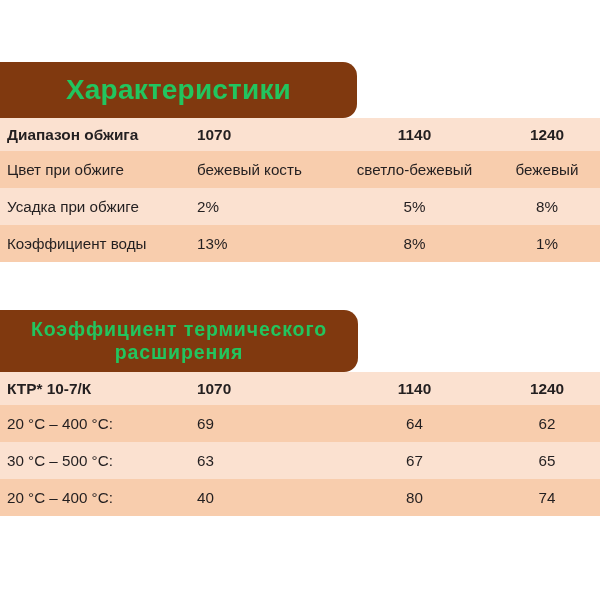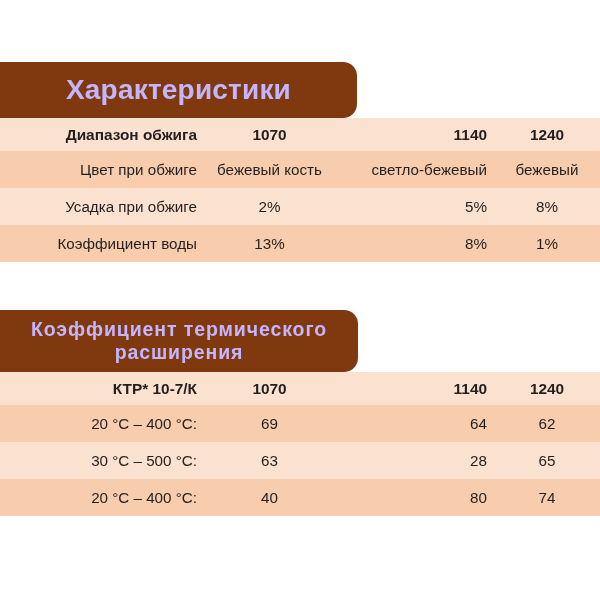--- a/index.html
+++ b/index.html
@@ -28,21 +28,21 @@
     position: absolute;
     left: -14px;
     background: #80390f;
     border-radius: 14px;
     box-sizing: border-box;
     display: flex;
     align-items: center;
     justify-content: center;
   }
   .badge-text {
-    color: #c4b5fd;
+    color: #22c55e;
     text-align: center;
     font-weight: bold;
     line-height: 1.16;
     padding: 0 18px 0 32px;
     letter-spacing: 0.2px;
   }
 
   #badge-1 {
     top: 62px;
     width: 371px;
@@ -84,24 +84,24 @@
     vertical-align: middle;
     white-space: nowrap;
   }
 
   .row-light { background: #fbe1d0; }
   .row-dark  { background: #f8cdad; }
 
   .c-label {
     width: 190px;
     padding-left: 7px !important;
-    text-align: right;
+    text-align: left;
   }
-  .c-v1 { width: 145px; text-align: center; }
-  .c-v2 { width: 145px; text-align: right; }
+  .c-v1 { width: 145px; text-align: left; }
+  .c-v2 { width: 145px; text-align: center; }
   .c-v3 { width: 120px; text-align: center; }
 
   .head-row td { font-weight: bold; font-size: 15.4px; }
 
   
   .small-cell { font-size: 14.6px; }
 </style>
 </head>
 <body>
 
@@ -154,21 +154,21 @@
       </tr>
       <tr class="row-dark">
         <td class="c-label">20 °C – 400 °C:</td>
         <td class="c-v1">69</td>
         <td class="c-v2">64</td>
         <td class="c-v3">62</td>
       </tr>
       <tr class="row-light">
         <td class="c-label">30 °C – 500 °C:</td>
         <td class="c-v1">63</td>
-        <td class="c-v2">28</td>
+        <td class="c-v2">67</td>
         <td class="c-v3">65</td>
       </tr>
       <tr class="row-dark">
         <td class="c-label">20 °C – 400 °C:</td>
         <td class="c-v1">40</td>
         <td class="c-v2">80</td>
         <td class="c-v3">74</td>
       </tr>
     </tbody>
   </table>

